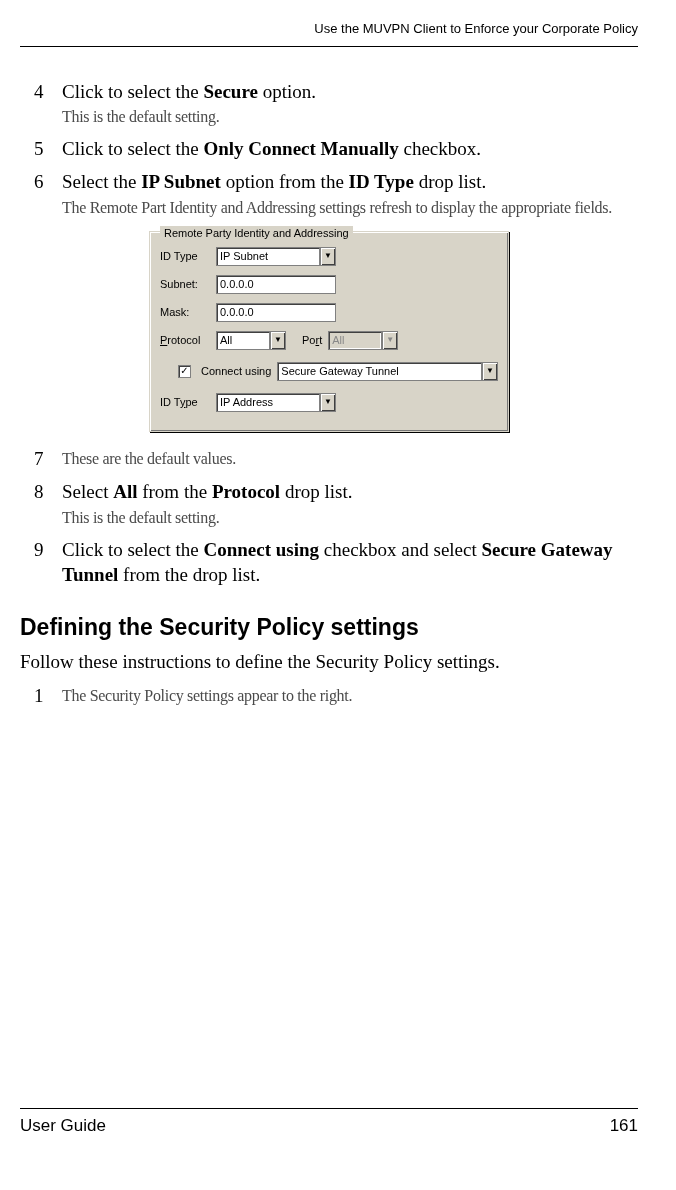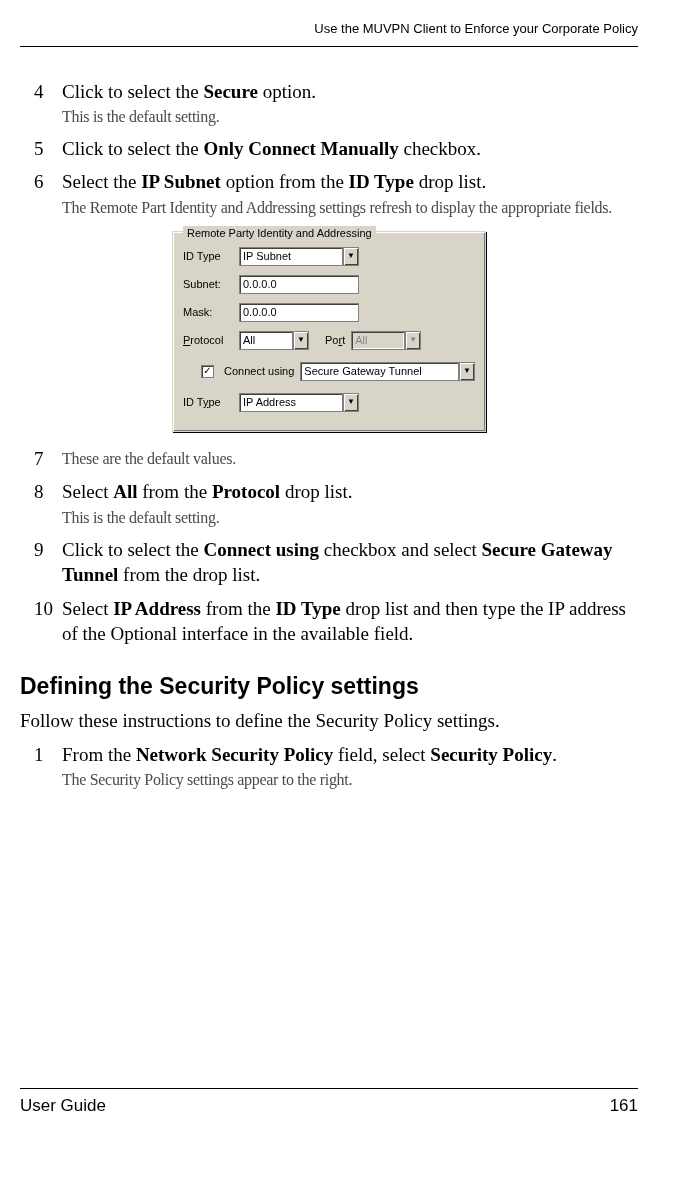--- a/index.html
+++ b/index.html
@@ -46,21 +46,21 @@
       color: #4a4a4a;
       letter-spacing: -0.3px;
       margin-top: 2px;
     }
     .fig-wrap {
       display: flex;
       justify-content: center;
       margin: 12px 0 14px 0;
     }
     .dialog {
-      width: 314px;
+      width: 360px;
       background: #d8d4c8;
       border: 1px solid #d8d4c8;
       padding: 6px 10px 10px 10px;
       position: relative;
       font-family: Tahoma, Arial, sans-serif;
       font-size: 11px;
       box-shadow:
         inset 1px 1px 0 #fff,
         inset -1px -1px 0 #777,
         1px 1px 0 #000;
@@ -129,21 +129,21 @@
       font-size: 23px;
       margin-top: 24px;
       margin-bottom: 6px;
     }
     .section-p {
       font-size: 19px;
       margin-bottom: 8px;
     }
     .footer {
       position: absolute;
-      bottom: 72px;
+      bottom: 52px;
       left: 20px;
       right: 38px;
       border-top: 1px solid #000;
       padding-top: 6px;
       display: flex;
       justify-content: space-between;
       font-size: 17px;
       font-family: 'Trebuchet MS', Arial, sans-serif;
     }
   </style>
@@ -261,41 +261,30 @@
 
   <div class="step">
     <div class="step-num">9</div>
     <div class="step-body">
       <div class="step-text">
         <span>Click to select the </span><b>Connect using</b><span> checkbox and select </span><b>Secure Gateway Tunnel</b><span> from the drop list.</span>
       </div>
     </div>
   </div>
 
-  <div class="step">
-    <div class="step-num">10</div>
-    <div class="step-body">
-      <div class="step-text">
-        <span>Select </span><b>IP Address</b><span> from the </span><b>ID Type</b><span> drop list and then type the IP address of the Optional interface in the available field.</span>
-      </div>
-    </div>
-  </div>
 
 </div>
 
 <h2 class="section-h">Defining the Security Policy settings</h2>
 <p class="section-p">Follow these instructions to define the Security Policy settings.</p>
 
 <div class="steps">
   <div class="step">
     <div class="step-num">1</div>
     <div class="step-body">
-      <div class="step-text">
-        <span>From the </span><b>Network Security Policy</b><span> field, select </span><b>Security Policy</b><span>.</span>
-      </div>
       <div class="step-note">The Security Policy settings appear to the right.</div>
     </div>
   </div>
 </div>
 
 <div class="footer">
   <span>User Guide</span>
   <span>161</span>
 </div>
 

